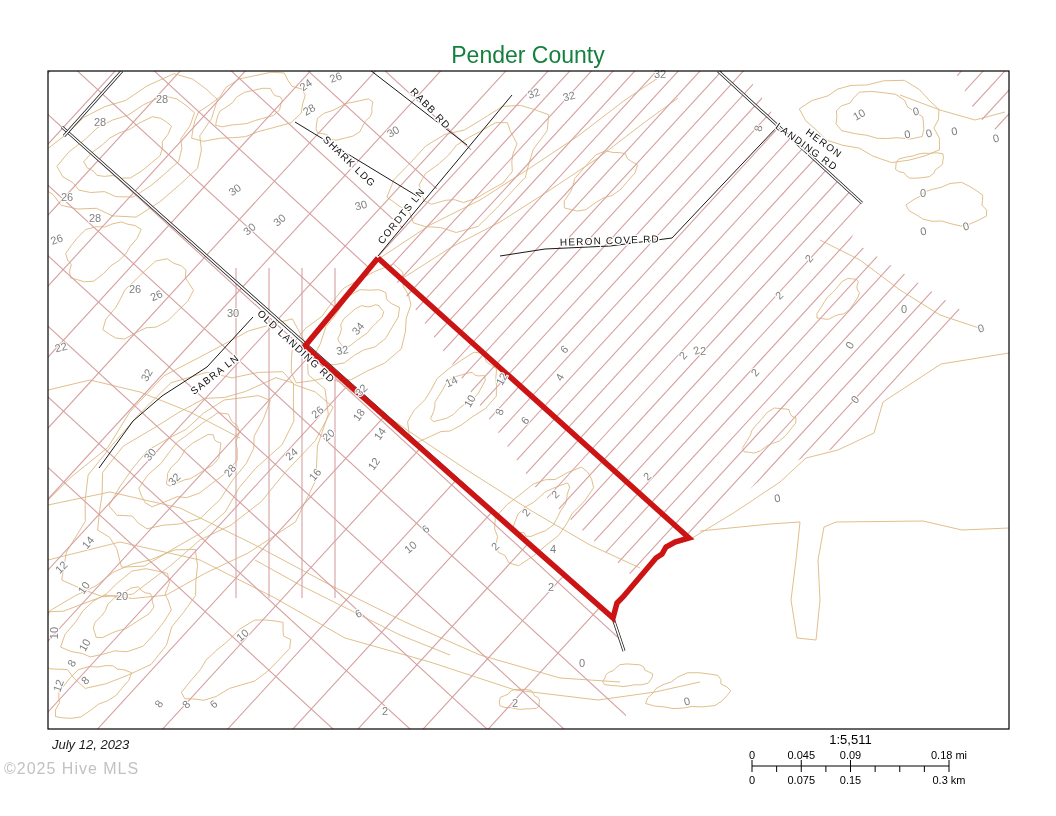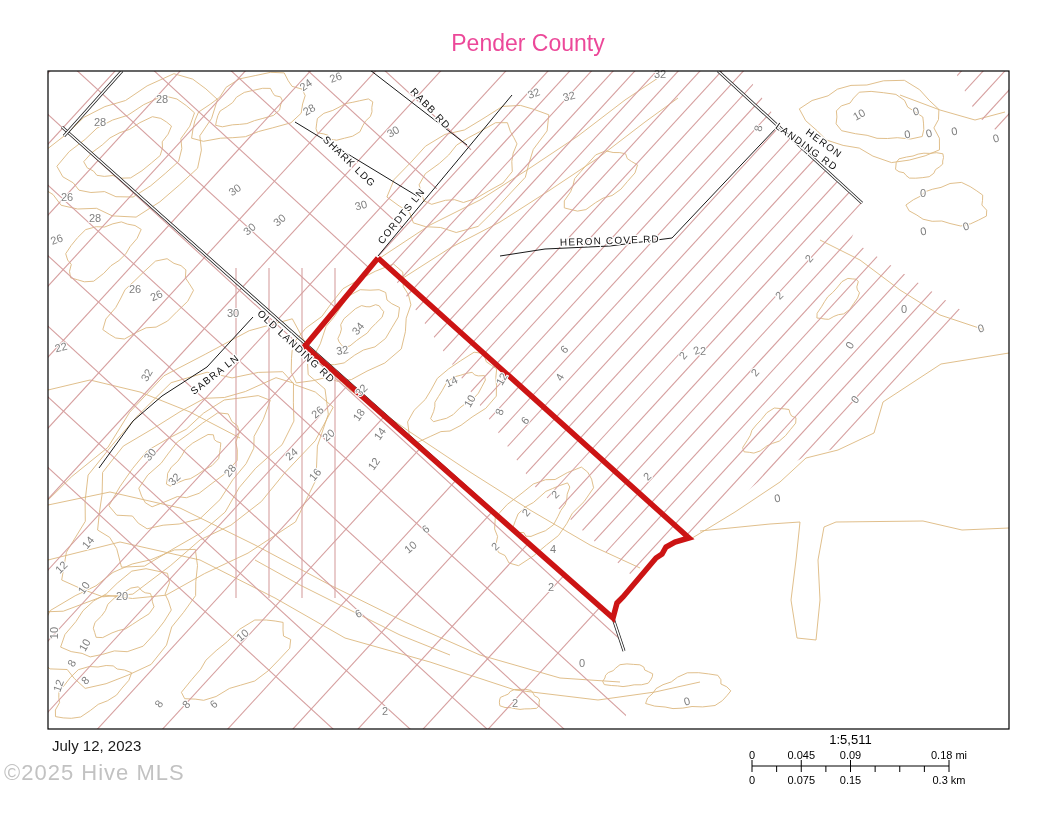--- a/index.html
+++ b/index.html
@@ -1,22 +1,22 @@
 <!DOCTYPE html>
 <html><head>
 <meta charset="utf-8">
 <style>
   html,body{margin:0;padding:0;background:#fff;}
   .page{position:relative;width:1056px;height:816px;background:#ffffff;overflow:hidden;
         font-family:"Liberation Sans",sans-serif;}
-  .title{position:absolute;top:30px;left:0;width:1056px;text-align:center;
-         font-size:23px;color:#ec4899;}
+  .title{position:absolute;top:42px;left:0;width:1056px;text-align:center;
+         font-size:23px;color:#15803d;}
   #map-svg{position:absolute;left:0;top:0;}
-  .footer-date{position:absolute;left:52px;top:737px;font-size:15px;color:#1a1a1a;}
-  .footer-copyright{position:absolute;left:4px;top:760px;font-size:22px;color:#c2c2c2;
+  .footer-date{position:absolute;left:52px;top:737px;font-size:13px;color:#1a1a1a;font-style:italic;}
+  .footer-copyright{position:absolute;left:4px;top:760px;font-size:16px;color:#c2c2c2;
         font-family:"Liberation Sans",sans-serif;letter-spacing:1px;}
   .scalebar{position:absolute;left:736px;top:728px;width:260px;height:64px;}
   .elev{font:11px "Liberation Sans",sans-serif;fill:#7f7f7f;text-anchor:middle;
         paint-order:stroke;stroke:#ffffff;stroke-width:2px;}
   .road{font:10px "Liberation Sans",sans-serif;letter-spacing:1.2px;fill:#101010;
         text-anchor:middle;paint-order:stroke;stroke:#ffffff;stroke-width:2.6px;}
   .sb{font:11px "Liberation Sans",sans-serif;fill:#000;}
   .sb-ratio{font:13px "Liberation Sans",sans-serif;fill:#000;}
 </style>
 </head>

